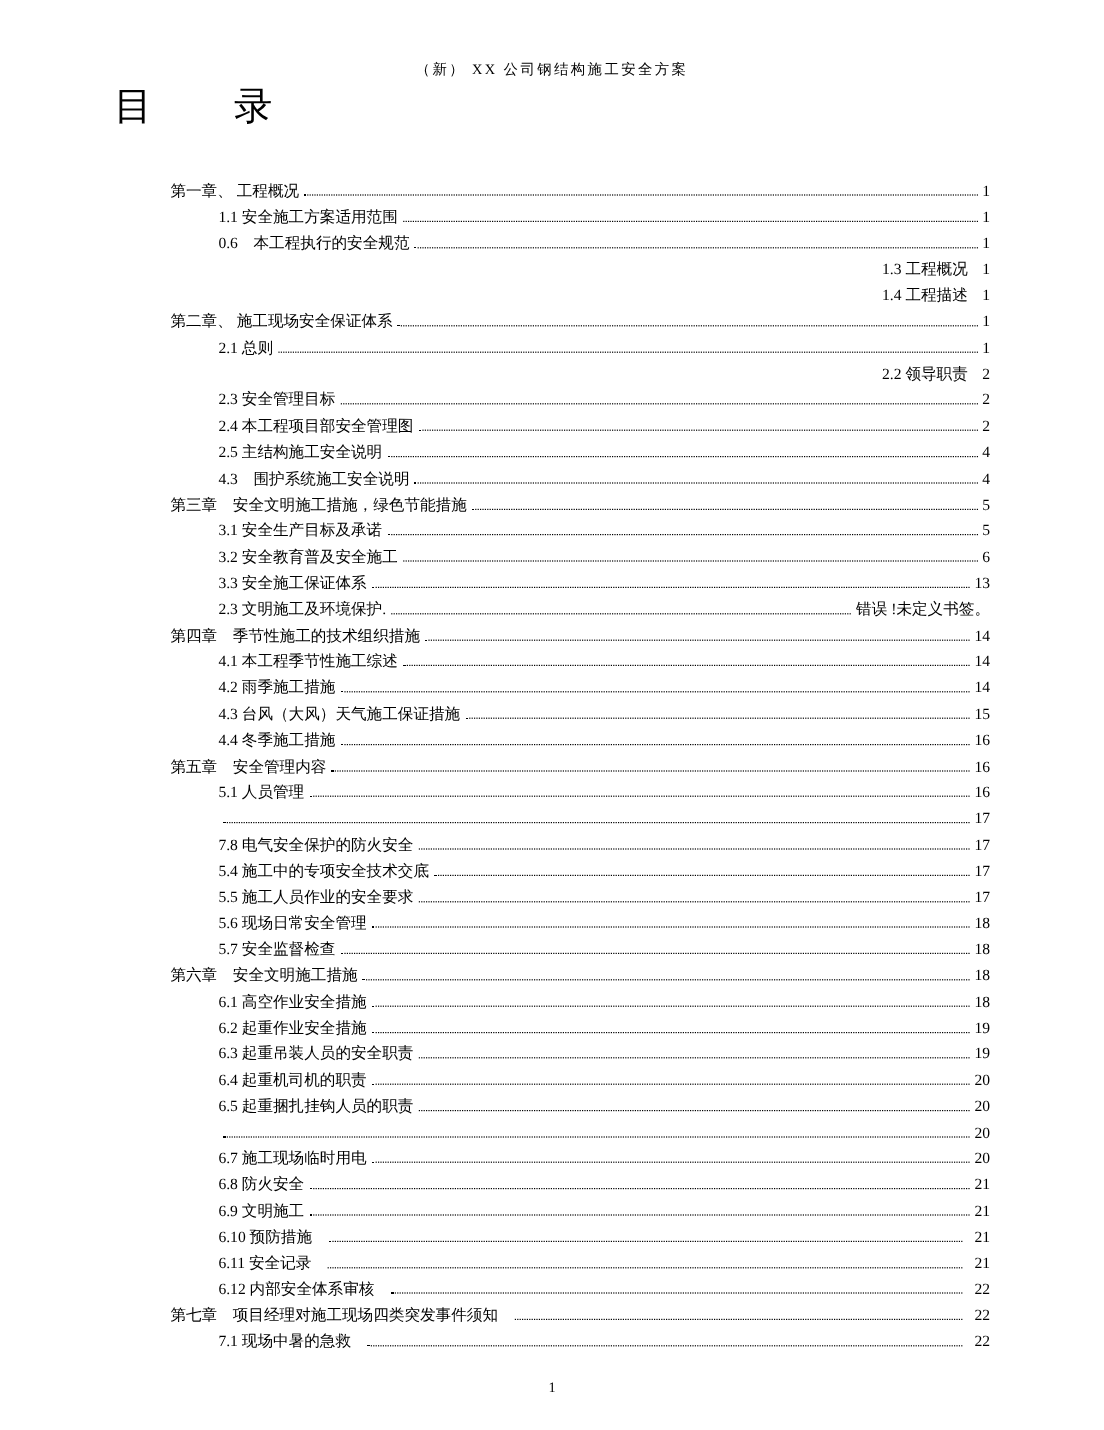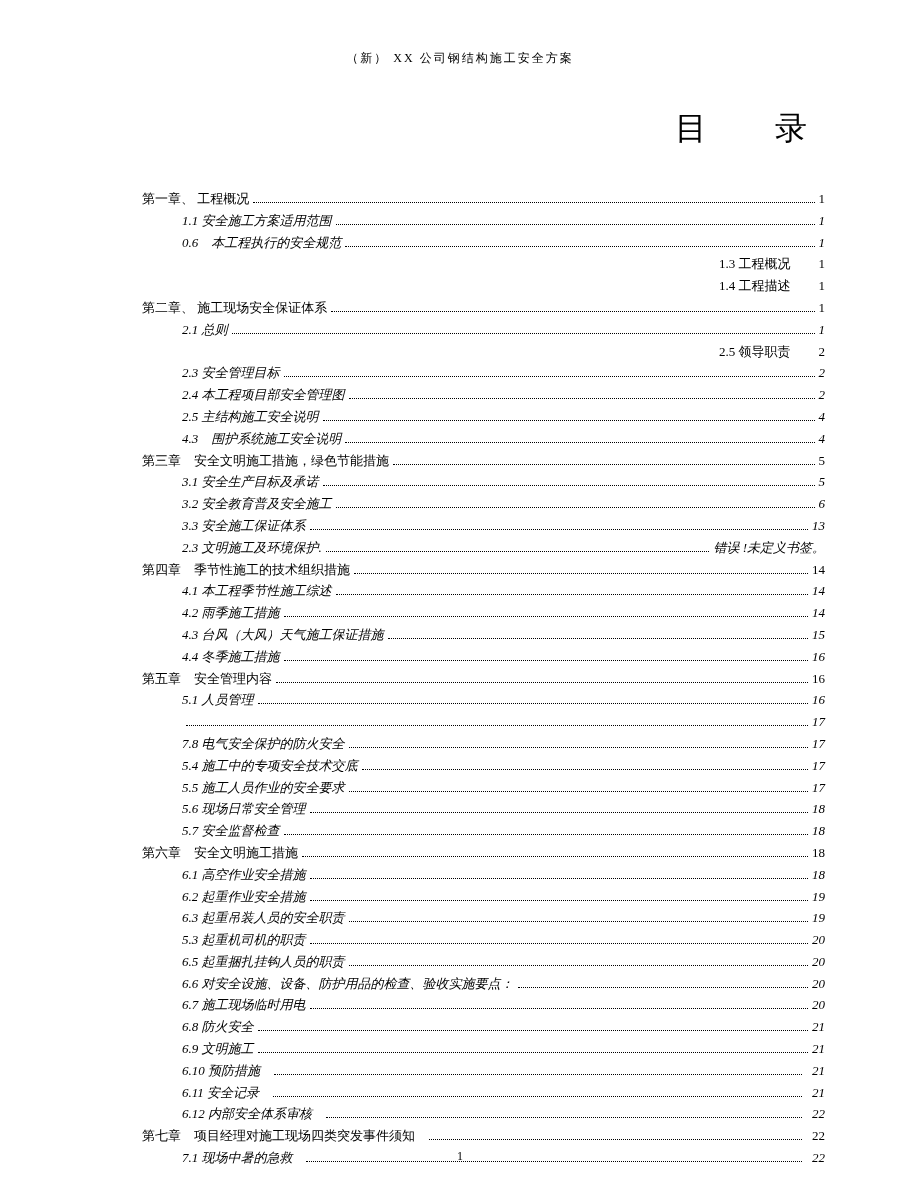--- a/index.html
+++ b/index.html
@@ -13,63 +13,60 @@
       background: #fff;
       font-family: "SimSun", "宋体", serif;
       font-size: 13px;
       color: #000;
       padding: 50px 95px 40px 95px;
       position: relative;
     }
     .header-doc-title {
       text-align: center;
       font-size: 12px;
-      margin-bottom: 40px;
       letter-spacing: 2px;
     }
     .main-title {
-      text-align: right;
+      text-align: left;
       font-size: 32px;
       font-weight: normal;
       letter-spacing: 18px;
       margin-bottom: 38px;
     }
     .toc {
       line-height: 1.6;
       font-size: 13px;
       margin-left: 47px;
     }
     .toc-row {
       display: flex;
       align-items: baseline;
       white-space: nowrap;
       margin-bottom: 1px;
     }
     .toc-row.lvl2 {
       padding-left: 40px;
-      font-style: italic;
     }
     .toc-row .label {
       flex: 0 0 auto;
     }
     .toc-row .dots {
       flex: 1 1 auto;
       border-bottom: 1.5px dotted #000;
       margin: 0 4px 3px 4px;
       height: 1px;
     }
     .toc-row .page {
       flex: 0 0 auto;
     }
     .toc-row-right {
       display: flex;
       justify-content: flex-end;
       align-items: baseline;
       margin-bottom: 1px;
-      gap: 16px;
     }
     .toc-row-right .label {
       margin-right: 12px;
     }
     .toc-row-right .page {
     }
     .page-num-footer {
       position: absolute;
       bottom: 28px;
       left: 0;
@@ -113,21 +110,21 @@
       <span class="label">第二章、 施工现场安全保证体系</span>
       <span class="dots"></span>
       <span class="page">1</span>
     </div>
     <div class="toc-row lvl2">
       <span class="label">2.1 总则</span>
       <span class="dots"></span>
       <span class="page">1</span>
     </div>
     <div class="toc-row-right">
-      <span class="label">2.5 领导职责</span>
+      <span class="label">2.2 领导职责</span>
       <span class="page">2</span>
     </div>
     <div class="toc-row lvl2">
       <span class="label">2.3 安全管理目标</span>
       <span class="dots"></span>
       <span class="page">2</span>
     </div>
     <div class="toc-row lvl2">
       <span class="label">2.4 本工程项目部安全管理图</span>
       <span class="dots"></span>
@@ -246,31 +243,30 @@
       <span class="label">6.2 起重作业安全措施</span>
       <span class="dots"></span>
       <span class="page">19</span>
     </div>
     <div class="toc-row lvl2">
       <span class="label">6.3 起重吊装人员的安全职责</span>
       <span class="dots"></span>
       <span class="page">19</span>
     </div>
     <div class="toc-row lvl2">
-      <span class="label">5.3 起重机司机的职责</span>
+      <span class="label">6.4 起重机司机的职责</span>
       <span class="dots"></span>
       <span class="page">20</span>
     </div>
     <div class="toc-row lvl2">
       <span class="label">6.5 起重捆扎挂钩人员的职责</span>
       <span class="dots"></span>
       <span class="page">20</span>
     </div>
     <div class="toc-row lvl2">
-      <span class="label">6.6 对安全设施、设备、防护用品的检查、验收实施要点：</span>
       <span class="dots"></span>
       <span class="page">20</span>
     </div>
     <div class="toc-row lvl2">
       <span class="label">6.7 施工现场临时用电</span>
       <span class="dots"></span>
       <span class="page">20</span>
     </div>
     <div class="toc-row lvl2">
       <span class="label">6.8 防火安全</span>

